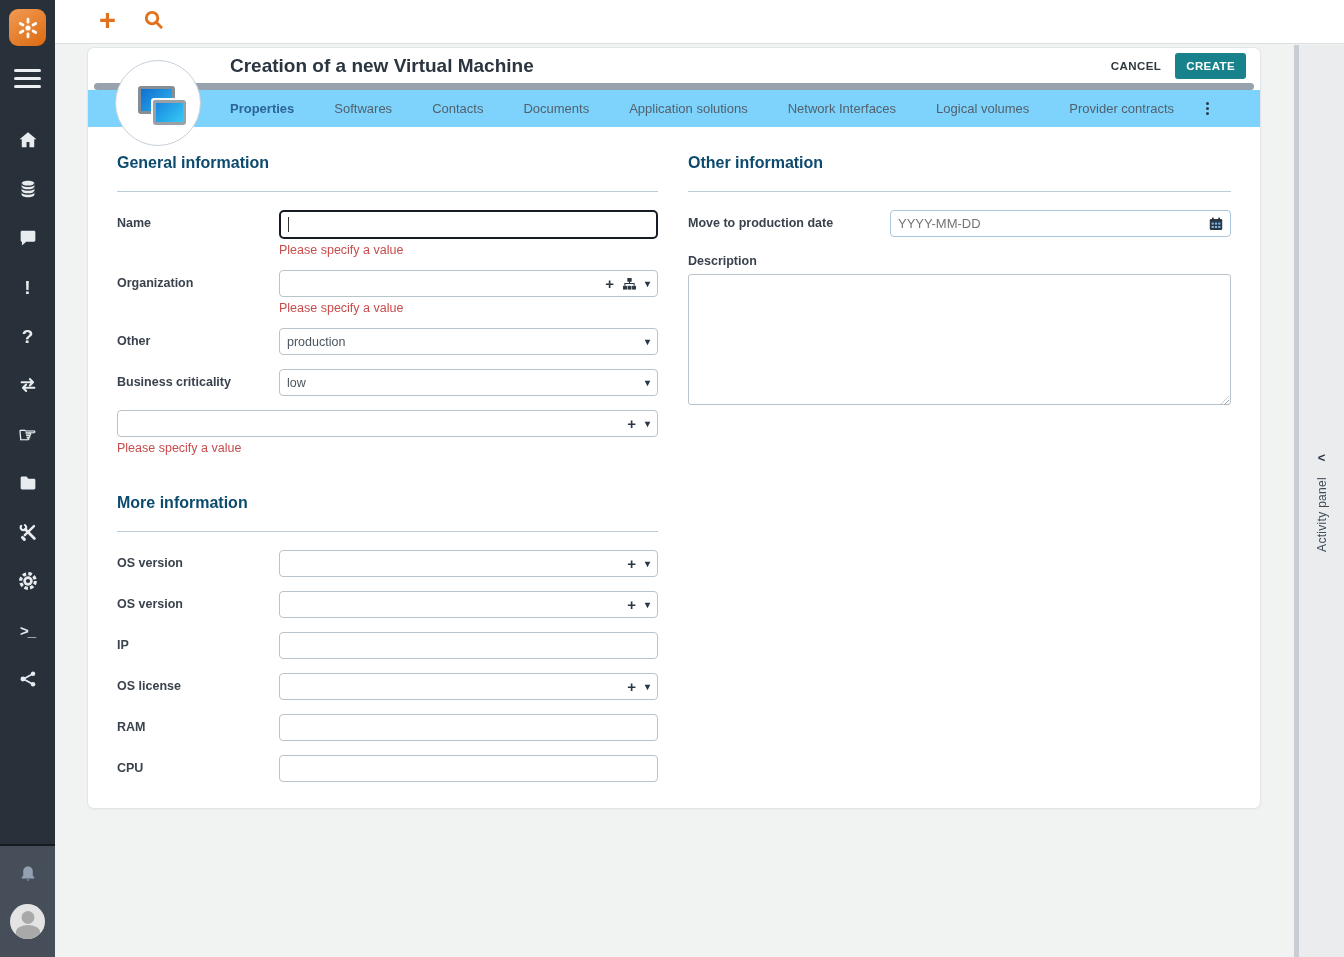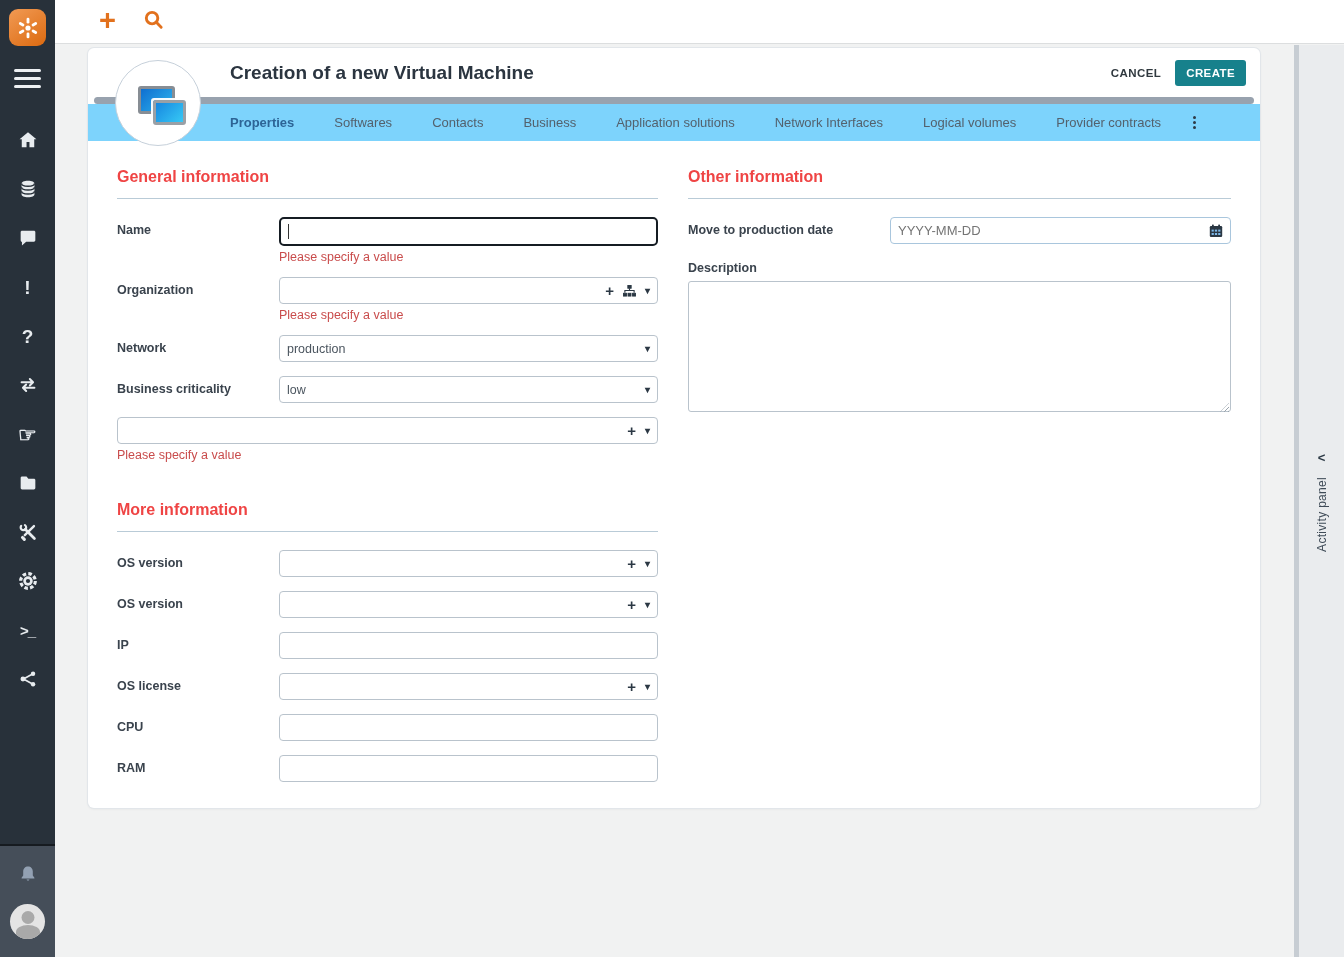--- a/index.html
+++ b/index.html
@@ -26,39 +26,39 @@
   .avatar .head { position:absolute; left:50%; top:7px; transform:translateX(-50%); width:13px; height:13px; border-radius:50%; background:#a9a9a9; }
   .avatar .body { position:absolute; left:50%; top:21px; transform:translateX(-50%); width:24px; height:14px; border-radius:50% 50% 0 0; background:#a9a9a9; }
 
   
   .topbar { position:absolute; left:55px; top:0; right:0; height:44px; background:#fff; border-bottom:1px solid #dcdedf; display:flex; align-items:center; gap:26px; padding-left:44px; z-index:20; }
   .tb-plus { color:#e2711d; font-size:29px; font-weight:700; line-height:0; cursor:pointer; padding-bottom:4px; }
   .tb-search { cursor:pointer; }
 
   
   .card { position:absolute; left:88px; top:48px; width:1172px; height:760px; background:#fff; border-radius:6px; box-shadow:0 0 0 1px #e2e6ea, 0 1px 3px rgba(0,0,0,.07); z-index:5; }
-  .card-header { height:49px; display:flex; align-items:center; padding-left:142px; padding-right:14px; }
+  .card-header { height:35px; display:flex; align-items:center; padding-left:142px; padding-right:14px; }
   .page-title { flex:1; font-size:19px; color:#2b3540; }
   .btn-cancel { background:none; border:none; font-family:inherit; font-size:11.5px; font-weight:700; letter-spacing:.4px; color:#30393f; cursor:pointer; margin-right:14px;text-align:right; }
   .btn-create { background:#17818c; border:none; color:#fff; font-family:inherit; font-size:11.5px; font-weight:700; letter-spacing:.4px; padding:7px 11px; border-radius:3px; cursor:pointer; }
   .medallion { position:absolute; left:27px; top:12px; width:86px; height:86px; border-radius:50%; background:#fff; border:1px solid #c6d0da; z-index:6; }
   .screen-back { position:absolute; left:22px; top:25px; width:37px; height:28px; border:3px solid #878d94; border-radius:3px; background:linear-gradient(135deg,#0f6fd0,#2fb5ee); }
   .screen-front { position:absolute; left:37px; top:39px; width:33px; height:25px; border:3px solid #9aa0a6; border-radius:3px; background:linear-gradient(135deg,#1787e0,#37c9f5); box-shadow:-2px -2px 0 rgba(255,255,255,.95); }
   .tabtrack { height:7px; background:#98a2ae; border-radius:4px; margin:0 6px; }
   .tabrow { height:37px; background:#7dd3fc; display:flex; align-items:center; padding-left:122px; }
   .tab { padding:0 20px; font-size:13px; color:#53616d; cursor:pointer; white-space:nowrap; }
   .tab.active { font-weight:700; color:#2d6496; }
   .kebab { margin-left:4px; padding:4px 8px; cursor:pointer; display:flex; flex-direction:column; gap:2px; }
   .kebab i { width:3px; height:3px; border-radius:50%; background:#2e3a46; display:block; }
 
   
   .card-body { padding:0 29px; display:flex; gap:30px; }
   .col-left { width:541px; }
   .col-right { width:543px; }
-  .section-title { font-size:16px; color:#ef4444; margin-top:27px; padding-bottom:12px; border-bottom:1px solid #b9cbd7; }
+  .section-title { font-size:16px; color:#0c4a6e; margin-top:27px; padding-bottom:19px; border-bottom:1px solid #b9cbd7; }
   .frow { display:flex; margin-top:18px; }
   .frow + .frow { margin-top:14px;justify-content:space-between; }
   .flabel { width:162px; font-size:12.5px; font-weight:700; color:#3a434d; padding-top:6px; }
   .fctrl { flex:1; min-width:0; }
   .field-box { display:flex; align-items:center; height:27px; border:1px solid #b9c3cc; border-radius:4px; background:#fff; padding:0 7px; }
   .field-box input { flex:1; min-width:0; border:none; outline:none; background:transparent; font-family:inherit; font-size:13px; color:#444; height:100%; }
   .field-box.focused { border:2px solid #151c23; border-radius:5px; height:29px; }
   .field-box.datebox { border-color:#a9c6dd;margin-left:40px; }
   .fi { margin-left:9px; cursor:pointer; color:#2b3844; font-weight:700; font-size:15px; line-height:1; display:flex; align-items:center; }
   .fi.caret { font-size:10px; }
@@ -199,21 +199,21 @@
     <button class="btn-cancel">CANCEL</button>
     <button class="btn-create">CREATE</button>
   </div>
 
   <div class="tabtrack"></div>
 
   <div class="tabrow">
     <span class="tab active">Properties</span>
     <span class="tab">Softwares</span>
     <span class="tab">Contacts</span>
-    <span class="tab">Business</span>
+    <span class="tab">Documents</span>
     <span class="tab">Application solutions</span>
     <span class="tab">Network Interfaces</span>
     <span class="tab">Logical volumes</span>
     <span class="tab">Provider contracts</span>
     <span class="kebab">
         <i></i>
         <i></i>
         <i></i>
       </span>
   </div>
@@ -249,21 +249,21 @@
                   <rect x="10.3" y="9" width="3.2" height="3"></rect>
                 </svg>
             </span>
             <span class="fi caret">▾</span>
           </div>
           <div class="err">Please specify a value</div>
         </div>
       </div>
 
       <div class="frow">
-        <label class="flabel">Network</label>
+        <label class="flabel">Other</label>
         <div class="fctrl">
           <div class="field-box selectbox">
             <span class="val">production</span>
             <span class="fi caret">▾</span>
           </div>
         </div>
       </div>
 
       <div class="frow">
         <label class="flabel">Business criticality</label>
@@ -324,30 +324,30 @@
         <div class="fctrl">
           <div class="field-box">
             <input type="text" style="">
             <span class="fi">+</span>
             <span class="fi caret">▾</span>
           </div>
         </div>
       </div>
 
       <div class="frow">
+        <label class="flabel">RAM</label>
+        <div class="fctrl">
+          <div class="field-box">
+            <input type="text" style="">
+          </div>
+        </div>
+      </div>
+
+      <div class="frow">
         <label class="flabel">CPU</label>
-        <div class="fctrl">
-          <div class="field-box">
-            <input type="text" style="">
-          </div>
-        </div>
-      </div>
-
-      <div class="frow">
-        <label class="flabel">RAM</label>
         <div class="fctrl">
           <div class="field-box">
             <input type="text" style="">
           </div>
         </div>
       </div>
     </div>
 
     <div class="col-right">
       <h2 class="section-title">Other information</h2>

